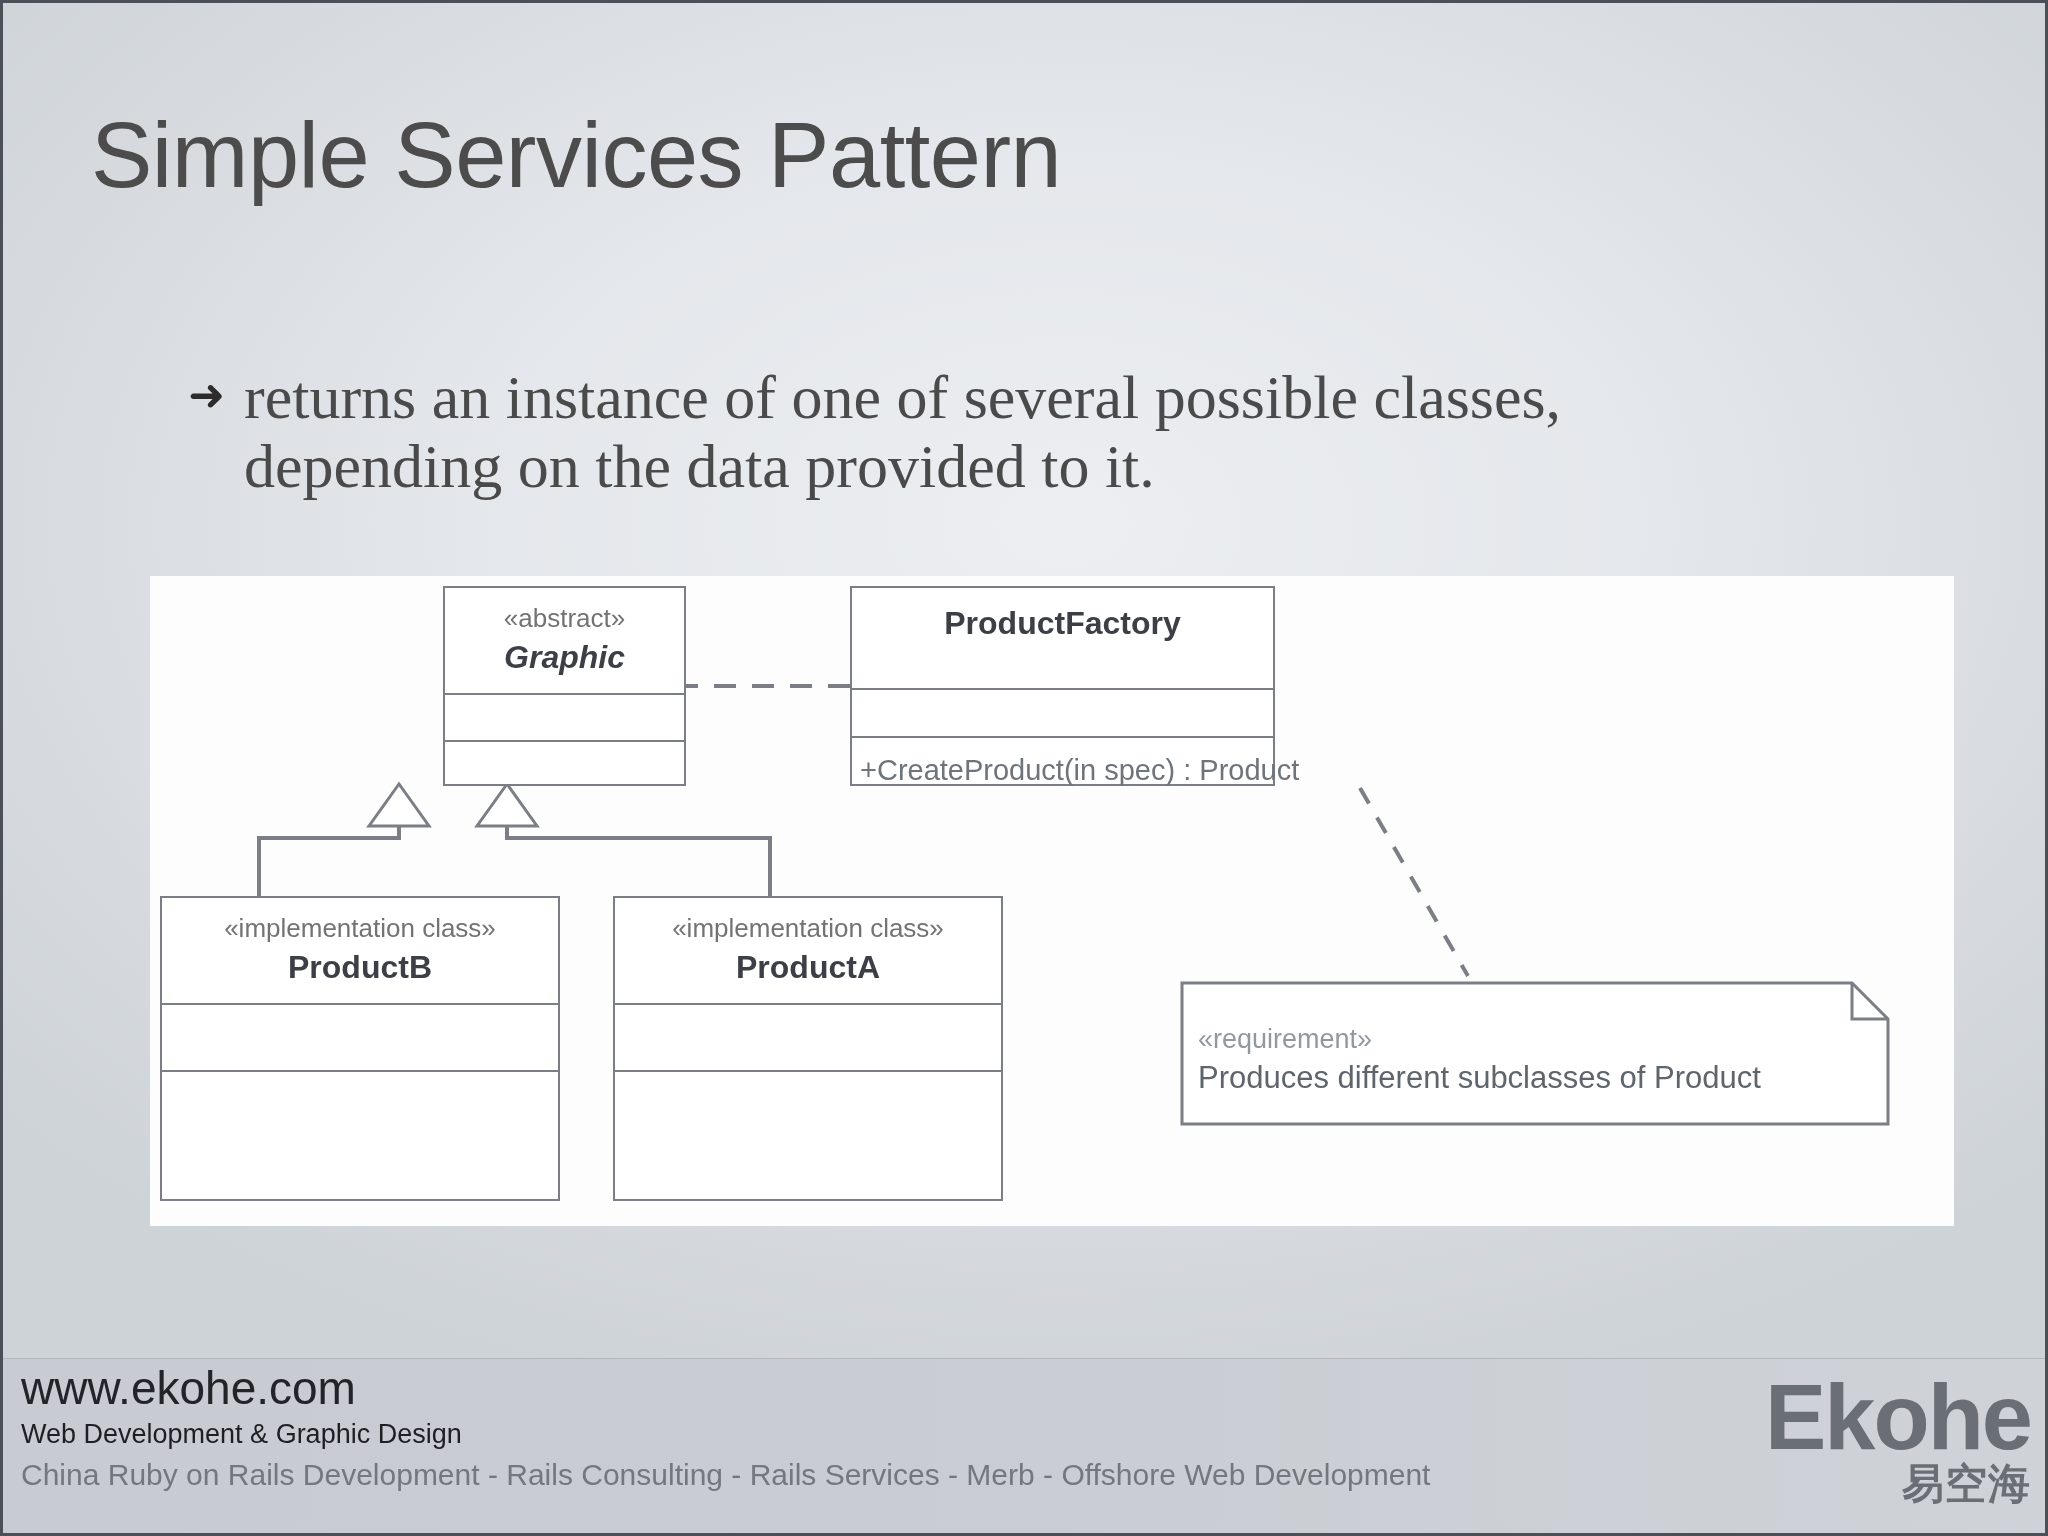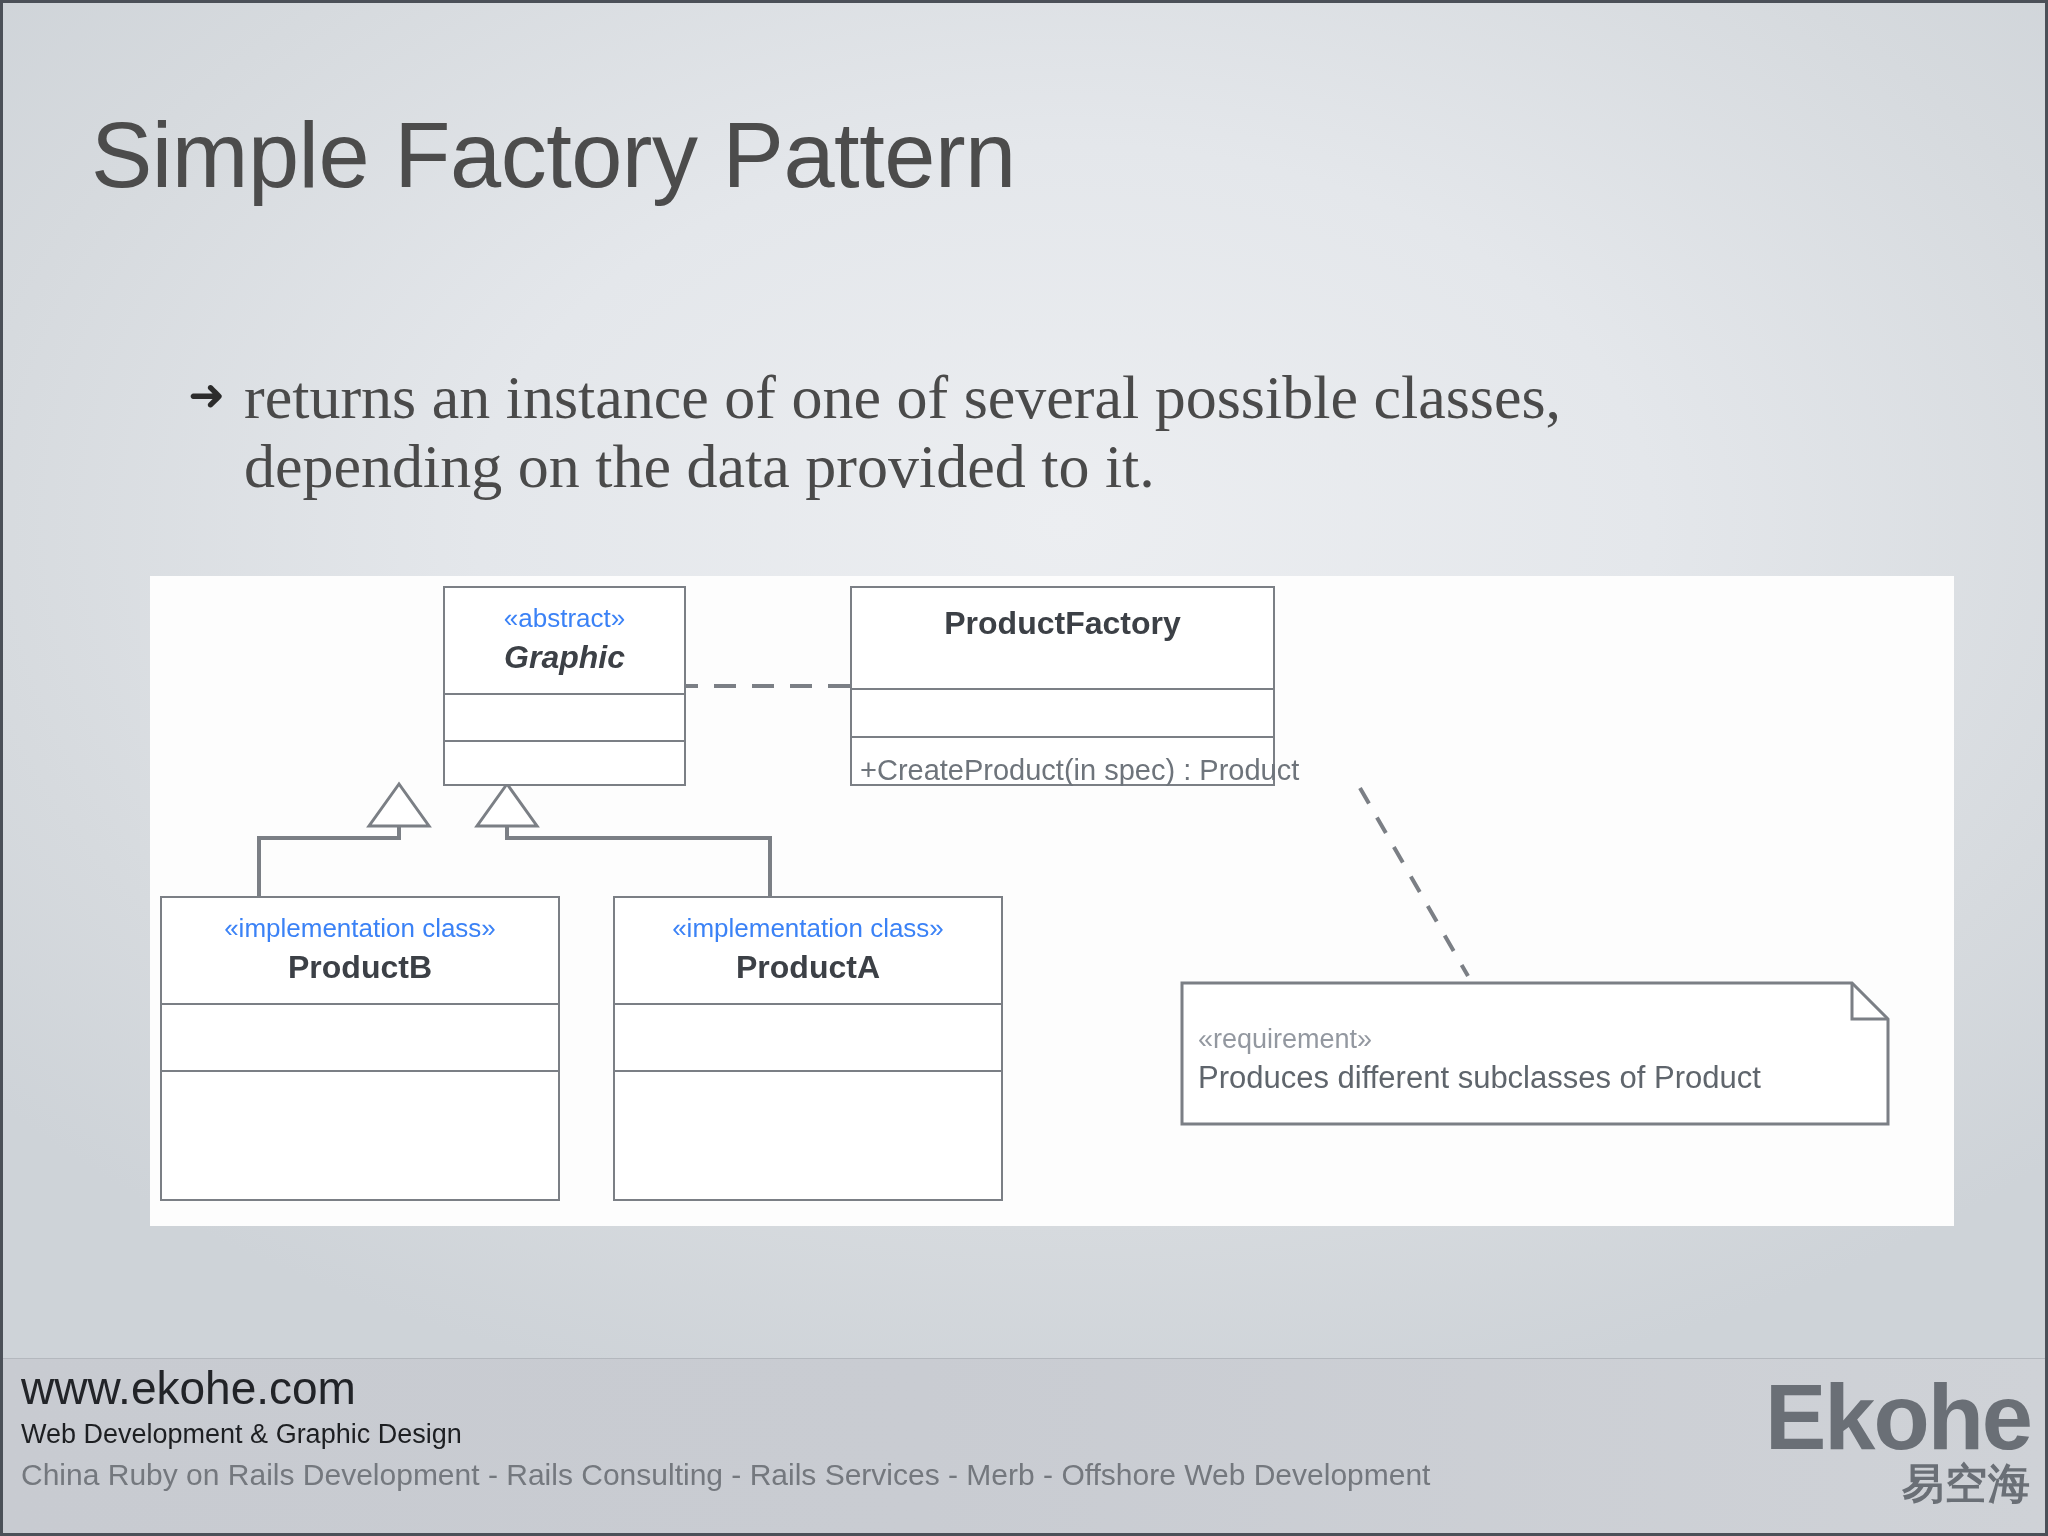--- a/index.html
+++ b/index.html
@@ -90,21 +90,21 @@
     border-top: 2px solid #7b7f85;
     box-sizing: border-box;
   }
   .uml-head {
     text-align: center;
     padding-top: 14px;
     box-sizing: border-box;
   }
   .stereotype {
     font-size: 26px;
-    color: #3b82f6;
+    color: #737373;
     font-family: "Liberation Sans", sans-serif;
     line-height: 1.3;
     white-space: nowrap;
   }
   .cls-name {
     font-size: 32px;
     font-weight: bold;
     color: #3c4046;
     font-family: "Liberation Sans", sans-serif;
     line-height: 1.35;
@@ -202,21 +202,21 @@
     margin-top: 2px;
     letter-spacing: 1px;
     font-family: "DejaVu Sans", sans-serif;
   }
 </style>
 </head>
 <body>
 
 <div class="slide">
 
-  <div class="title">Simple Factory Pattern</div>
+  <div class="title">Simple Services Pattern</div>
 
   <div class="bullet-block">
     <div class="bullet-marker">➜</div>
     <div class="bullet-text">returns an instance of one of several possible classes, depending on the data provided to it.</div>
   </div>
 
   <div class="diagram-panel">
 
     <svg class="diagram-svg" viewBox="0 0 1804 650">
 

